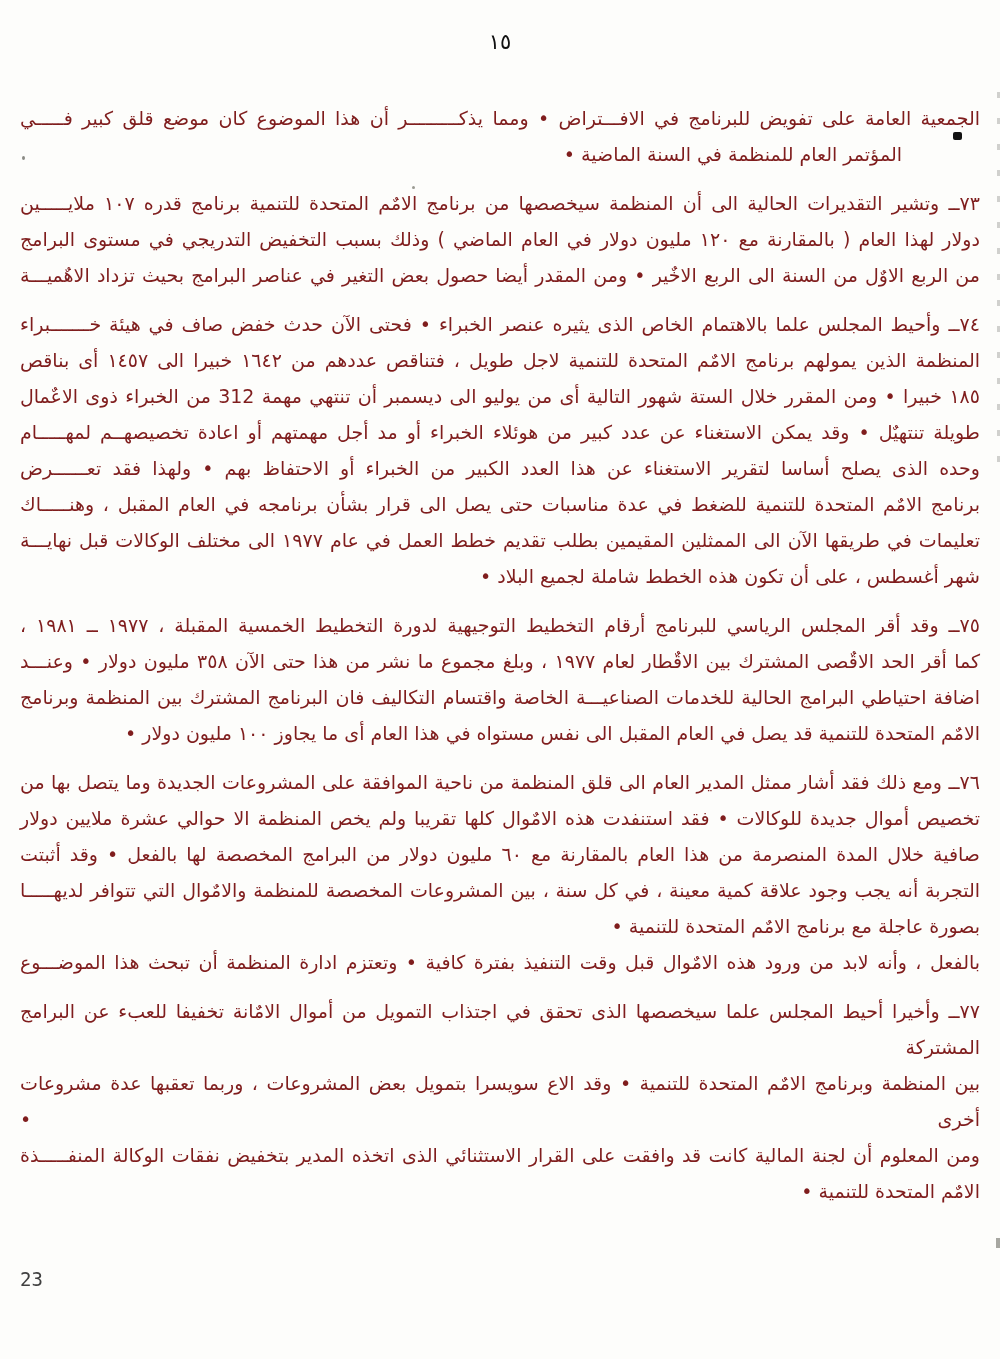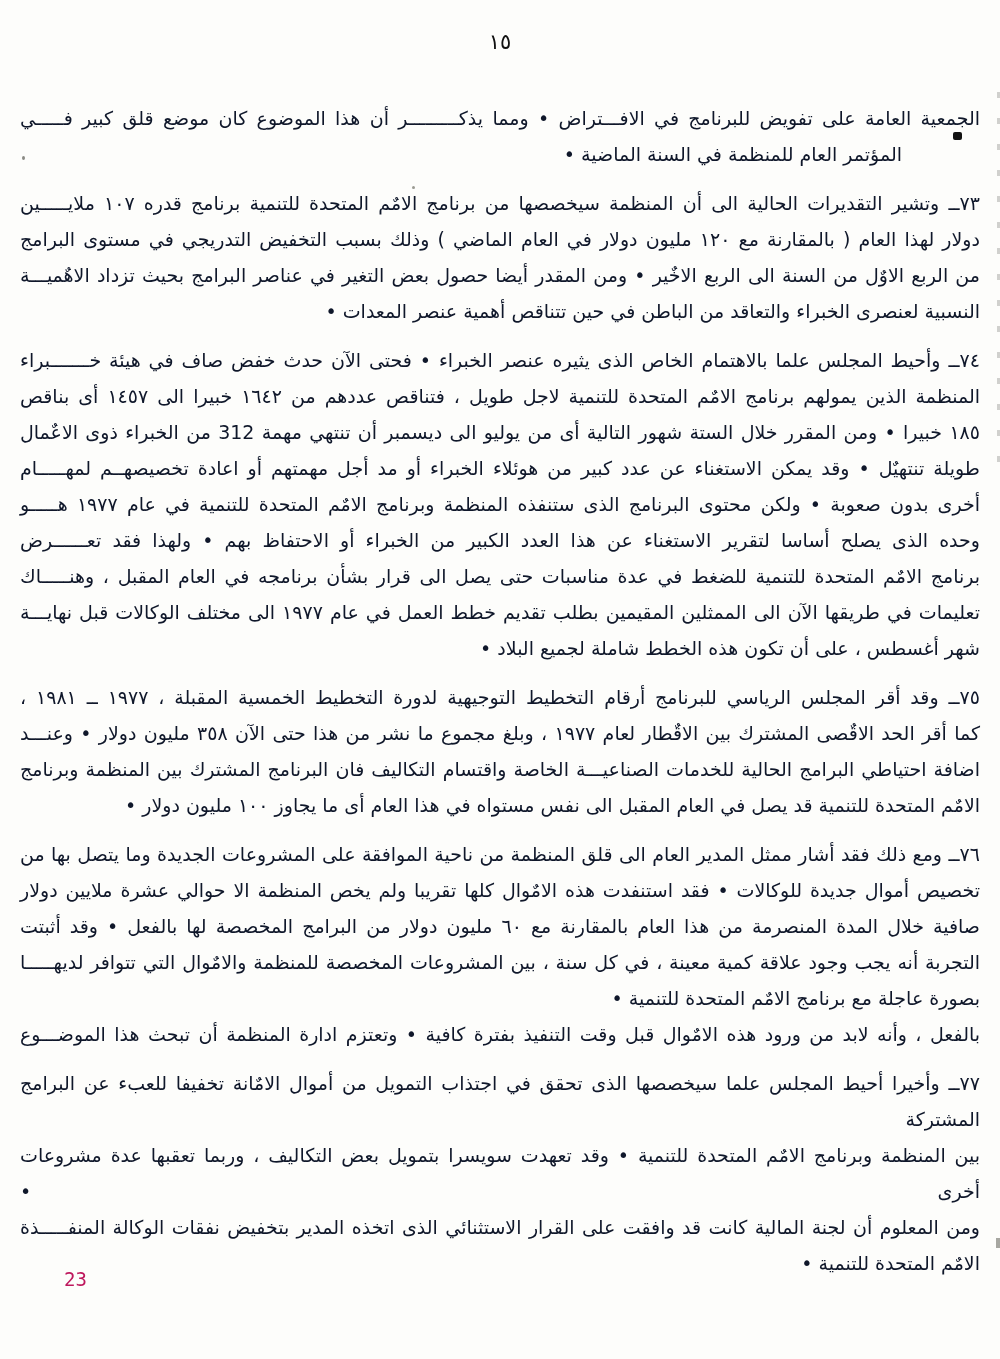--- a/index.html
+++ b/index.html
@@ -20,30 +20,29 @@
   .doc-body{
     position:absolute;top:100px;right:20px;left:20px;
     direction:rtl;
   }
   .paragraph{margin:0 0 13px 0;}
   .line{
     font-size:19px;
     line-height:36px;
     text-align:justify;
     text-align-last:justify;
-    color:#0f172a;
+    color:#7f1d1d;
   }
   .line.last{
     text-align-last:right;
   }
   .page-number-bottom{
     position:absolute;left:20px;top:1268px;
-    font-size:19px;color:#be185d;
+    font-size:19px;color:#404040;
     font-family:"DejaVu Sans Mono", monospace;
-    margin-left:44px;
   }
   
   .ink-blob{
     position:absolute;left:953px;top:132px;width:9px;height:8px;
     background:#121212;border-radius:2px;
   }
   .speck-1{
     position:absolute;left:22px;top:156px;width:3px;height:4px;
     background:#8a8a84;border-radius:50%;
   }
@@ -74,28 +73,26 @@
 
   <div class="doc-body">
       <div class="paragraph">
         <div class="line">الجمعية العامة على تفويض للبرنامج في الافـــتراض • ومما يذكـــــــــر أن هذا الموضوع كان موضع قلق كبير فـــــي</div>
         <div class="line last" style="padding-right: 78px;">المؤتمر العام للمنظمة في السنة الماضية •</div>
       </div>
       <div class="paragraph">
         <div class="line">٧٣ــ وتشير التقديرات الحالية الى أن المنظمة سيخصصها من برنامج الامٌم المتحدة للتنمية برنامج قدره ١٠٧ ملايـــــين</div>
         <div class="line">دولار لهذا العام ( بالمقارنة مع ١٢٠ مليون دولار في العام الماضي ) وذلك بسبب التخفيض التدريجي في مستوى البرامج</div>
         <div class="line">من الربع الاوٌل من السنة الى الربع الاخٌير • ومن المقدر أيضا حصول بعض التغير في عناصر البرامج بحيث تزداد الاهٌميـــة</div>
-        <div class="line last">النسبية لعنصرى الخبراء والتعاقد من الباطن في حين تتناقص أهمية عنصر المعدات •</div>
       </div>
       <div class="paragraph">
         <div class="line">٧٤ــ وأحيط المجلس علما بالاهتمام الخاص الذى يثيره عنصر الخبراء • فحتى الآن حدث خفض صاف في هيئة خـــــــبراء</div>
         <div class="line">المنظمة الذين يمولهم برنامج الامٌم المتحدة للتنمية لاجل طويل ، فتناقص عددهم من ١٦٤٢ خبيرا الى ١٤٥٧ أى بناقص</div>
         <div class="line">١٨٥ خبيرا • ومن المقرر خلال الستة شهور التالية أى من يوليو الى ديسمبر أن تنتهي مهمة 312 من الخبراء ذوى الاعٌمال</div>
         <div class="line">طويلة تنتهيٌل • وقد يمكن الاستغناء عن عدد كبير من هوئلاء الخبراء أو مد أجل مهمتهم أو اعادة تخصيصهــم لمهـــــام</div>
-        <div class="line">أخرى بدون صعوبة • ولكن محتوى البرنامج الذى ستنفذه المنظمة وبرنامج الامٌم المتحدة للتنمية في عام ١٩٧٧ هـــــو</div>
         <div class="line">وحده الذى يصلح أساسا لتقرير الاستغناء عن هذا العدد الكبير من الخبراء أو الاحتفاظ بهم • ولهذا فقد تعــــــرض</div>
         <div class="line">برنامج الامٌم المتحدة للتنمية للضغط في عدة مناسبات حتى يصل الى قرار بشأن برنامجه في العام المقبل ، وهنـــــاك</div>
         <div class="line">تعليمات في طريقها الآن الى الممثلين المقيمين بطلب تقديم خطط العمل في عام ١٩٧٧ الى مختلف الوكالات قبل نهايـــة</div>
         <div class="line last">شهر أغسطس ، على أن تكون هذه الخطط شاملة لجميع البلاد •</div>
       </div>
       <div class="paragraph">
         <div class="line">٧٥ــ وقد أقر المجلس الرياسي للبرنامج أرقام التخطيط التوجيهية لدورة التخطيط الخمسية المقبلة ، ١٩٧٧ ــ ١٩٨١ ،</div>
         <div class="line">كما أقر الحد الاقٌصى المشترك بين الاقٌطار لعام ١٩٧٧ ، وبلغ مجموع ما نشر من هذا حتى الآن ٣٥٨ مليون دولار • وعنـــد</div>
         <div class="line">اضافة احتياطي البرامج الحالية للخدمات الصناعيـــة الخاصة واقتسام التكاليف فان البرنامج المشترك بين المنظمة وبرنامج</div>
         <div class="line last">الامٌم المتحدة للتنمية قد يصل في العام المقبل الى نفس مستواه في هذا العام أى ما يجاوز ١٠٠ مليون دولار •</div>
@@ -103,21 +100,21 @@
       <div class="paragraph">
         <div class="line">٧٦ــ ومع ذلك فقد أشار ممثل المدير العام الى قلق المنظمة من ناحية الموافقة على المشروعات الجديدة وما يتصل بها من</div>
         <div class="line">تخصيص أموال جديدة للوكالات • فقد استنفدت هذه الامٌوال كلها تقريبا ولم يخص المنظمة الا حوالي عشرة ملايين دولار</div>
         <div class="line">صافية خلال المدة المنصرمة من هذا العام بالمقارنة مع ٦٠ مليون دولار من البرامج المخصصة لها بالفعل • وقد أثبتت</div>
         <div class="line">التجربة أنه يجب وجود علاقة كمية معينة ، في كل سنة ، بين المشروعات المخصصة للمنظمة والامٌوال التي تتوافر لديهـــــا</div>
         <div class="line last">بصورة عاجلة مع برنامج الامٌم المتحدة للتنمية •</div>
         <div class="line">بالفعل ، وأنه لابد من ورود هذه الامٌوال قبل وقت التنفيذ بفترة كافية • وتعتزم ادارة المنظمة أن تبحث هذا الموضـــوع</div>
       </div>
       <div class="paragraph">
         <div class="line">٧٧ــ وأخيرا أحيط المجلس علما سيخصصها الذى تحقق في اجتذاب التمويل من أموال الامٌانة تخفيفا للعبء عن البرامج المشتركة</div>
-        <div class="line">بين المنظمة وبرنامج الامٌم المتحدة للتنمية • وقد تعهدت سويسرا بتمويل بعض التكاليف ، وربما تعقبها عدة مشروعات أخرى •</div>
+        <div class="line">بين المنظمة وبرنامج الامٌم المتحدة للتنمية • وقد الاع سويسرا بتمويل بعض المشروعات ، وربما تعقبها عدة مشروعات أخرى •</div>
         <div class="line">ومن المعلوم أن لجنة المالية كانت قد وافقت على القرار الاستثنائي الذى اتخذه المدير بتخفيض نفقات الوكالة المنفـــــذة</div>
         <div class="line last">الامٌم المتحدة للتنمية •</div>
       </div>
     </div>
 
   <div class="page-number-bottom">23</div>
 
   <div class="ink-blob"></div>
   <div class="speck-1"></div>
   <div class="speck-2"></div>

